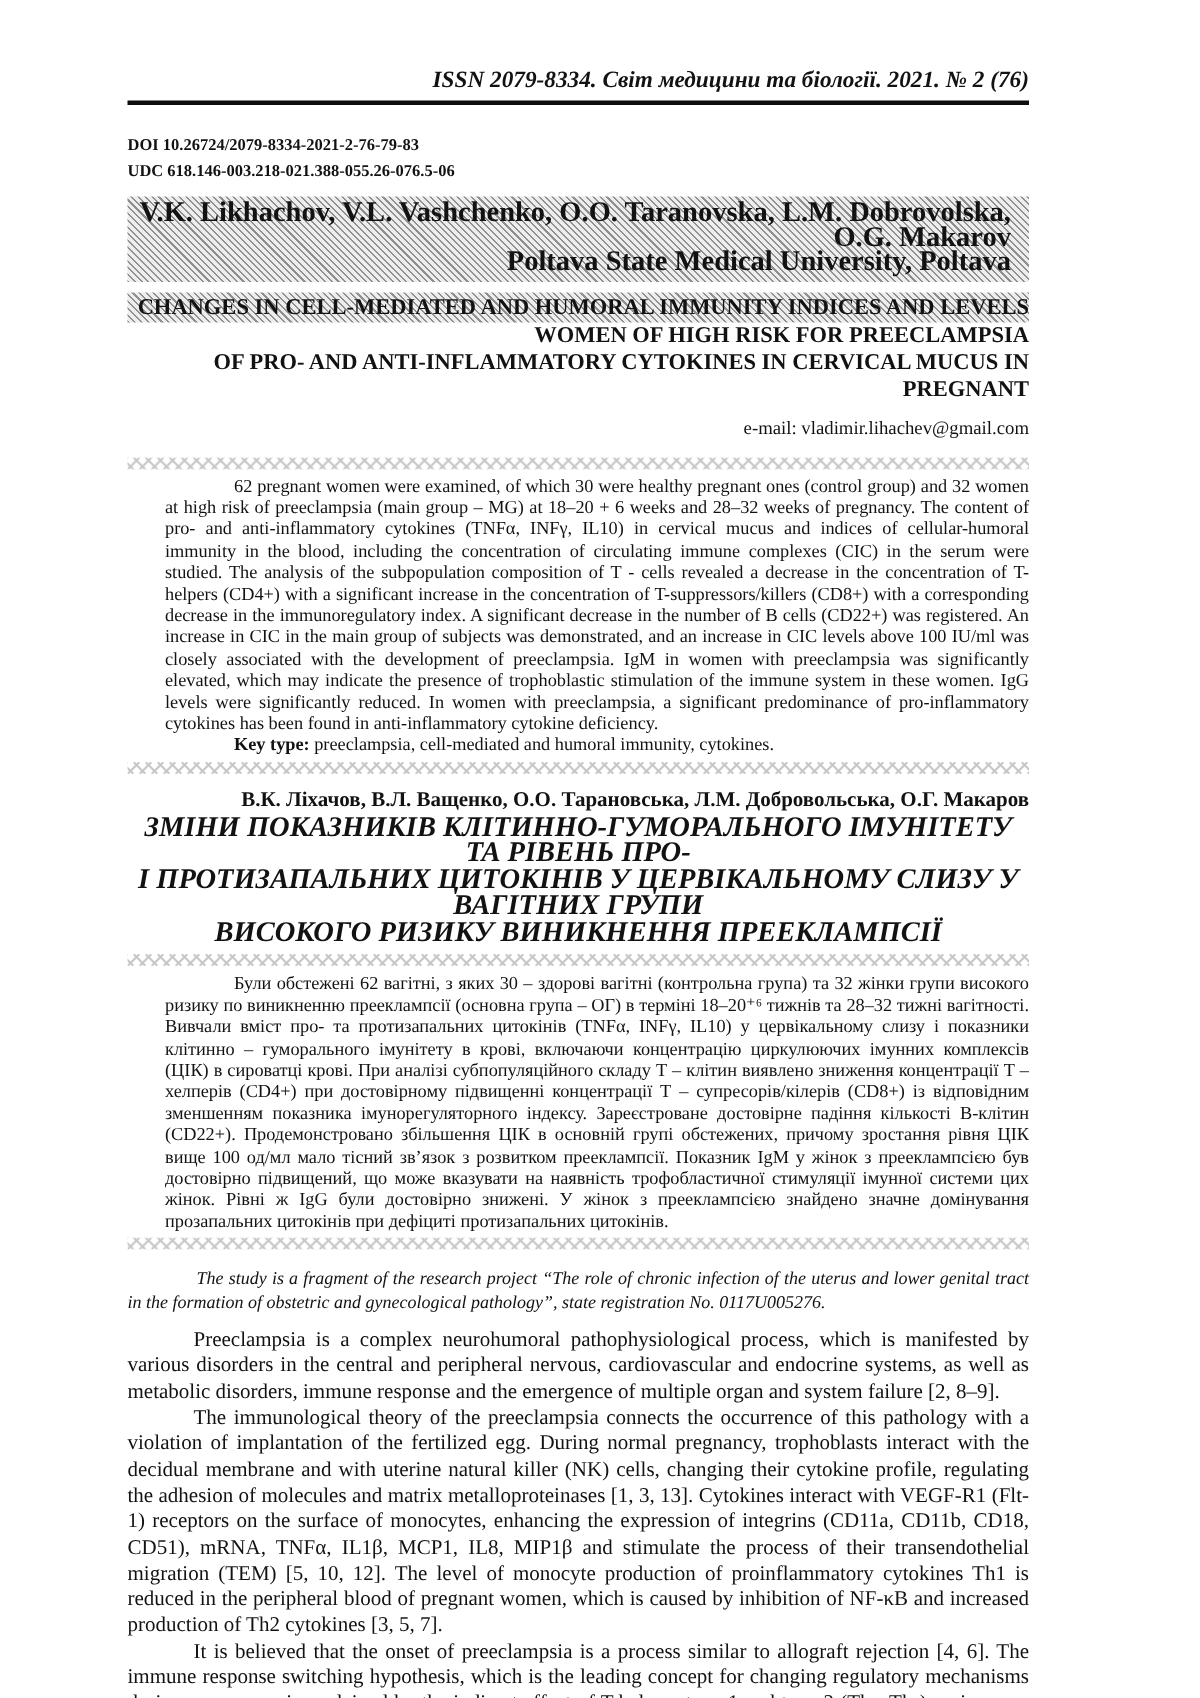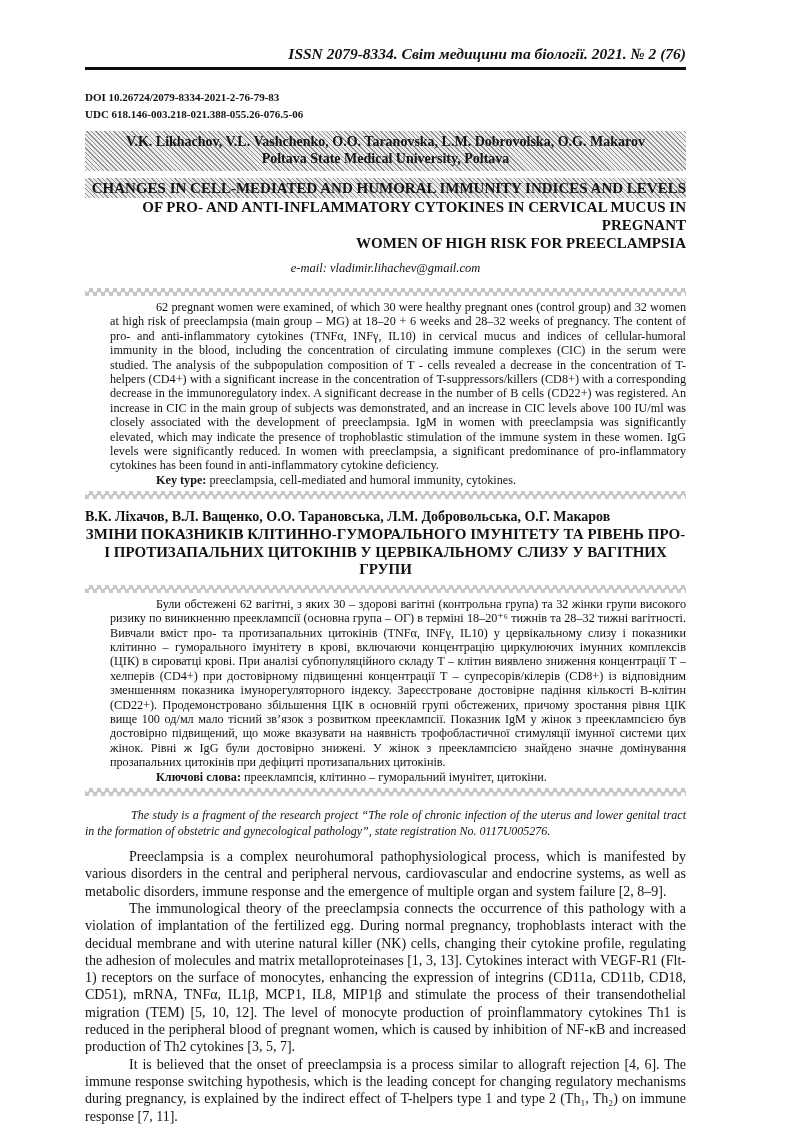--- a/index.html
+++ b/index.html
@@ -33,40 +33,39 @@
     font-size: 11px;
     line-height: 16.5px;
   }
   
   .hatch {
     background-image: repeating-linear-gradient(45deg,
       #8f8f8f 0px, #8f8f8f 1px, #ededed 1px, #ededed 3.2px);
   }
   .authors-band {
     margin-top: 9px;
-    padding: 3px 0 4px 0;
-    text-align: center;
-    font-weight: bold;
-    font-size: 14px;
+    padding: 3px 12px 4px 0;
+    text-align: right;
+    font-weight: bold;
+    font-size: 19px;
     line-height: 16.5px;
   }
   .title-block {
     margin-top: 7px;
     text-align: right;
     font-weight: bold;
     font-size: 15px;
     line-height: 18px;
   }
   .title-line-hatched { padding: 1px 0; }
   .email-line {
     margin-top: 9px;
-    text-align: center;
+    text-align: right;
     font-size: 12.5px;
     line-height: 15px;
-    font-style: italic;
   }
   
   .zigzag {
     height: 8px;
     background-image:
       linear-gradient(135deg, transparent 42%, #c7c7c7 42%, #c7c7c7 58%, transparent 58%),
       linear-gradient(45deg,  transparent 42%, #c7c7c7 42%, #c7c7c7 58%, transparent 58%);
     background-size: 8px 8px, 8px 8px;
     background-position: 0 0, 4px 0;
     background-repeat: repeat;
@@ -81,31 +80,32 @@
     font-size: 12.2px;
     line-height: 14.4px;
     text-align: justify;
   }
   .abstract p { text-indent: 46px; margin-left: 25px; }
   .kw { margin-top: 0; }
   .bold { font-weight: bold; }
   
   .authors-uk {
     margin-top: 9px;
-    text-align: left;
+    text-align: right;
     font-weight: bold;
     font-size: 14px;
     line-height: 17px;
   }
   .title-uk {
     margin-top: 1px;
     text-align: center;
     font-weight: bold;
-    font-size: 15px;
+    font-size: 19px;
     line-height: 17.5px;
+    font-style: italic;
   }
   
   .note {
     margin-top: 11px;
     font-style: italic;
     font-size: 12px;
     line-height: 16px;
     text-align: justify;
   }
   .note p { text-indent: 46px; }
@@ -144,47 +144,47 @@
       <div>UDC 618.146-003.218-021.388-055.26-076.5-06</div>
     </div>
 
     <div class="authors-band hatch">
       <div>V.K. Likhachov, V.L. Vashchenko, O.O. Taranovska, L.M. Dobrovolska, O.G. Makarov</div>
       <div>Poltava State Medical University, Poltava</div>
     </div>
 
     <div class="title-block">
       <div class="title-line-hatched hatch">CHANGES IN CELL-MEDIATED AND HUMORAL IMMUNITY INDICES AND LEVELS</div>
+      <div>WOMEN OF HIGH RISK FOR PREECLAMPSIA</div>
       <div>OF PRO- AND ANTI-INFLAMMATORY CYTOKINES IN CERVICAL MUCUS IN PREGNANT</div>
-      <div>WOMEN OF HIGH RISK FOR PREECLAMPSIA</div>
     </div>
 
     <div class="email-line">e-mail: vladimir.lihachev@gmail.com</div>
 
     <div class="zigzag zz-1"></div>
 
     <div class="abstract">
       <p>62 pregnant women were examined, of which 30 were healthy pregnant ones (control group) and 32 women at high risk of preeclampsia (main group – MG) at 18–20 + 6 weeks and 28–32 weeks of pregnancy. The content of pro- and anti-inflammatory cytokines (TNFα, INFγ, IL10) in cervical mucus and indices of cellular-humoral immunity in the blood, including the concentration of circulating immune complexes (CIC) in the serum were studied. The analysis of the subpopulation composition of T - cells revealed a decrease in the concentration of T-helpers (CD4+) with a significant increase in the concentration of T-suppressors/killers (CD8+) with a corresponding decrease in the immunoregulatory index. A significant decrease in the number of B cells (CD22+) was registered. An increase in CIC in the main group of subjects was demonstrated, and an increase in CIC levels above 100 IU/ml was closely associated with the development of preeclampsia. IgM in women with preeclampsia was significantly elevated, which may indicate the presence of trophoblastic stimulation of the immune system in these women. IgG levels were significantly reduced. In women with preeclampsia, a significant predominance of pro-inflammatory cytokines has been found in anti-inflammatory cytokine deficiency.</p>
       <p class="kw"><span class="bold">Key type:</span><span> preeclampsia, cell-mediated and humoral immunity, cytokines.</span></p>
     </div>
 
     <div class="zigzag zz-2"></div>
 
     <div class="authors-uk">В.К. Ліхачов, В.Л. Ващенко, О.О. Тарановська, Л.М. Добровольська, О.Г. Макаров</div>
 
     <div class="title-uk">
       <div>ЗМІНИ ПОКАЗНИКІВ КЛІТИННО-ГУМОРАЛЬНОГО ІМУНІТЕТУ ТА РІВЕНЬ ПРО-</div>
       <div>І ПРОТИЗАПАЛЬНИХ ЦИТОКІНІВ У ЦЕРВІКАЛЬНОМУ СЛИЗУ У ВАГІТНИХ ГРУПИ</div>
+      <div>ВИСОКОГО РИЗИКУ ВИНИКНЕННЯ ПРЕЕКЛАМПСІЇ</div>
     </div>
 
     <div class="zigzag zz-3"></div>
 
     <div class="abstract">
       <p>Були обстежені 62 вагітні, з яких 30 – здорові вагітні (контрольна група) та 32 жінки групи високого ризику по виникненню прееклампсії (основна група – ОГ) в терміні 18–20⁺⁶ тижнів та 28–32 тижні вагітності. Вивчали вміст про- та протизапальних цитокінів (TNFα, INFγ, IL10) у цервікальному слизу і показники клітинно – гуморального імунітету в крові, включаючи концентрацію циркулюючих імунних комплексів (ЦІК) в сироватці крові. При аналізі субпопуляційного складу Т – клітин виявлено зниження концентрації Т – хелперів (CD4+) при достовірному підвищенні концентрації Т – супресорів/кілерів (CD8+) із відповідним зменшенням показника імунорегуляторного індексу. Зареєстроване достовірне падіння кількості В-клітин (CD22+). Продемонстровано збільшення ЦІК в основній групі обстежених, причому зростання рівня ЦІК вище 100 од/мл мало тісний зв’язок з розвитком прееклампсії. Показник IgM у жінок з прееклампсією був достовірно підвищений, що може вказувати на наявність трофобластичної стимуляції імунної системи цих жінок. Рівні ж IgG були достовірно знижені. У жінок з прееклампсією знайдено значне домінування прозапальних цитокінів при дефіциті протизапальних цитокінів.</p>
-      <p class="kw"><span class="bold">Ключові слова:</span><span> прееклампсія, клітинно – гуморальний імунітет, цитокіни.</span></p>
     </div>
 
     <div class="zigzag zz-4"></div>
 
     <div class="note">
       <p>The study is a fragment of the research project “The role of chronic infection of the uterus and lower genital tract in the formation of obstetric and gynecological pathology”, state registration No. 0117U005276.</p>
     </div>
 
     <div class="body-text">
       <p>Preeclampsia is a complex neurohumoral pathophysiological process, which is manifested by various disorders in the central and peripheral nervous, cardiovascular and endocrine systems, as well as metabolic disorders, immune response and the emergence of multiple organ and system failure [2, 8–9].</p>

